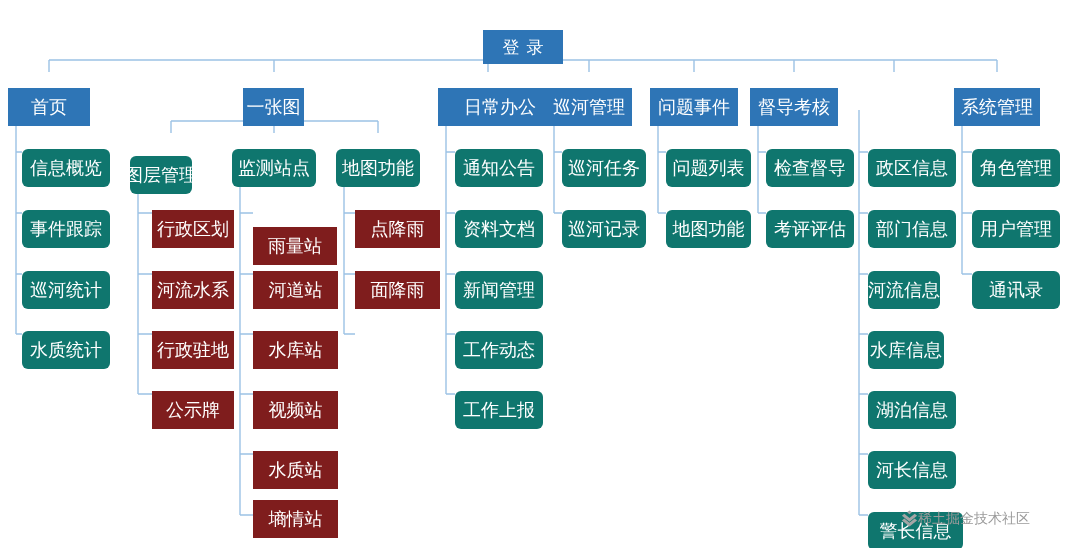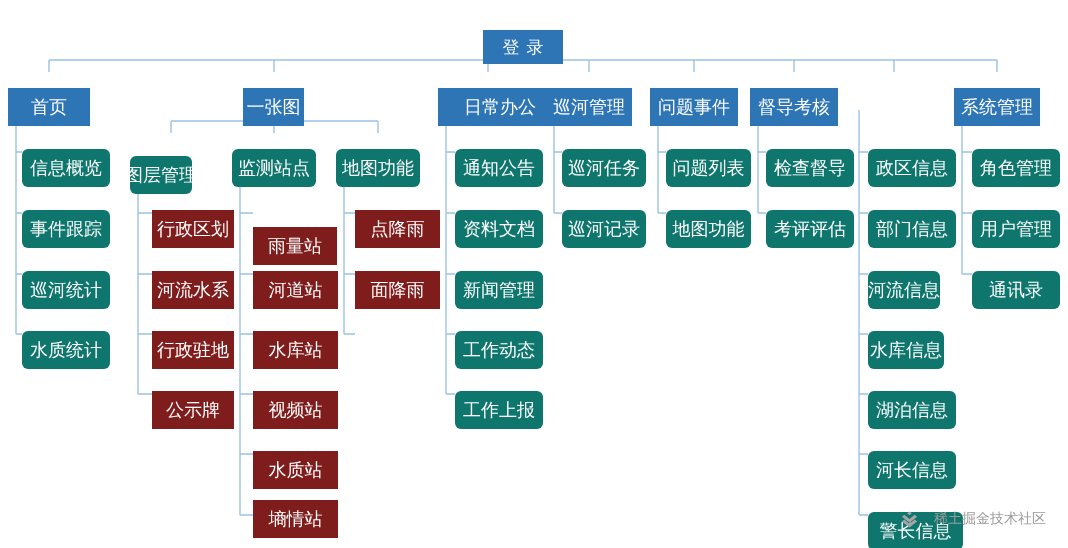--- a/index.html
+++ b/index.html
@@ -28,22 +28,22 @@
   }
   .l1 { background: #2E75B6; letter-spacing: 7px; padding-left: 7px; font-size: 17px; }
   .l2 { background: #2E75B6; }
   .l3 { background: #0f766e; border-radius: 6px; }
   .l4 { background: #7f1d1d; }
   .watermark {
     position: absolute;
     left: 901px;
     top: 510px;
     display: flex;
-    align-items: flex-end;
-    gap: 16px;
+    align-items: flex-start;
+    gap: 0;
     color: #9b9b9b;
     font-size: 14px;
     z-index: 2;
   }
   .wm-logo { display: inline-flex; align-items: center; }
 </style>
 </head>
 <body>
 
 <div class="stage">

